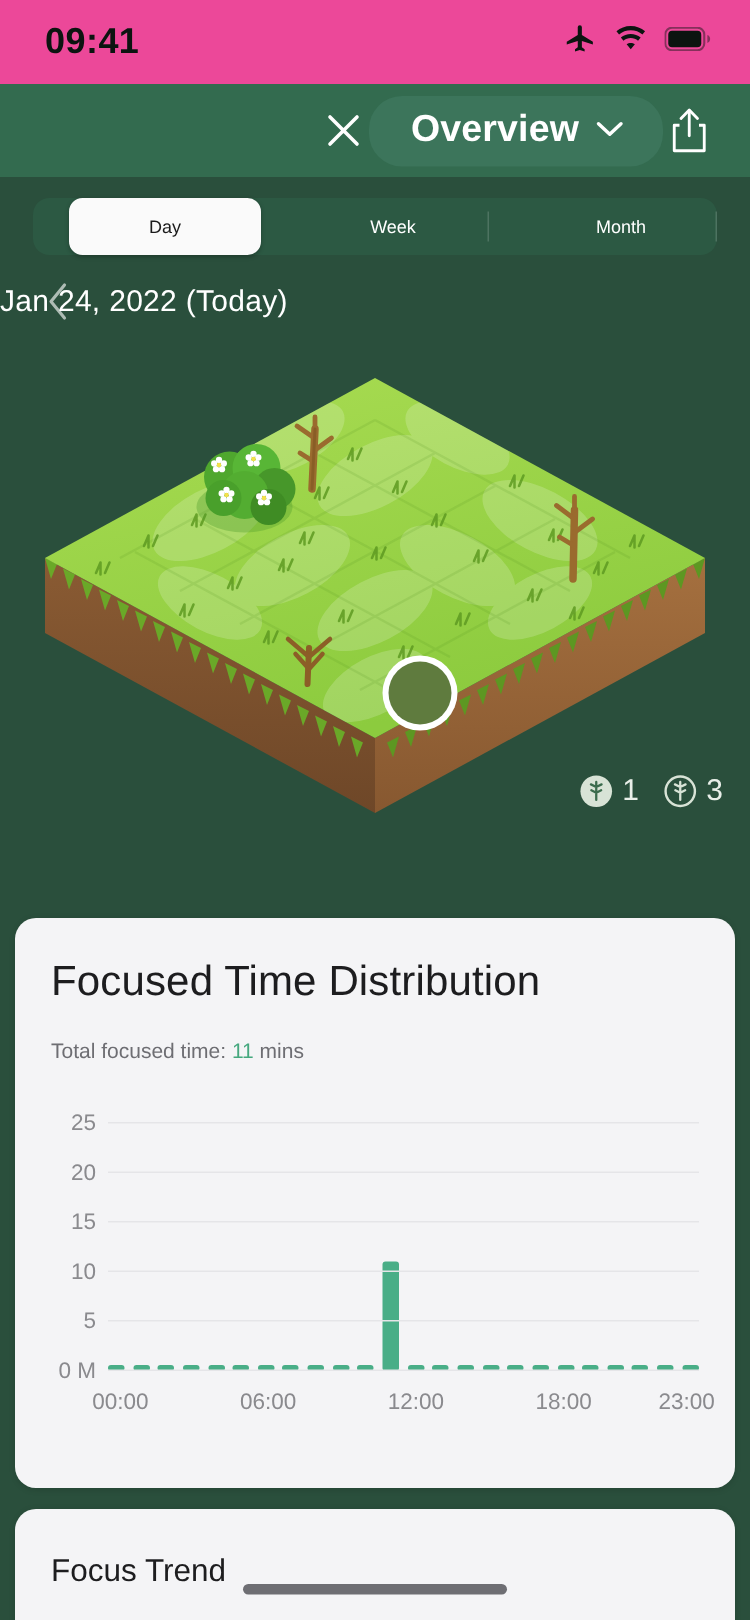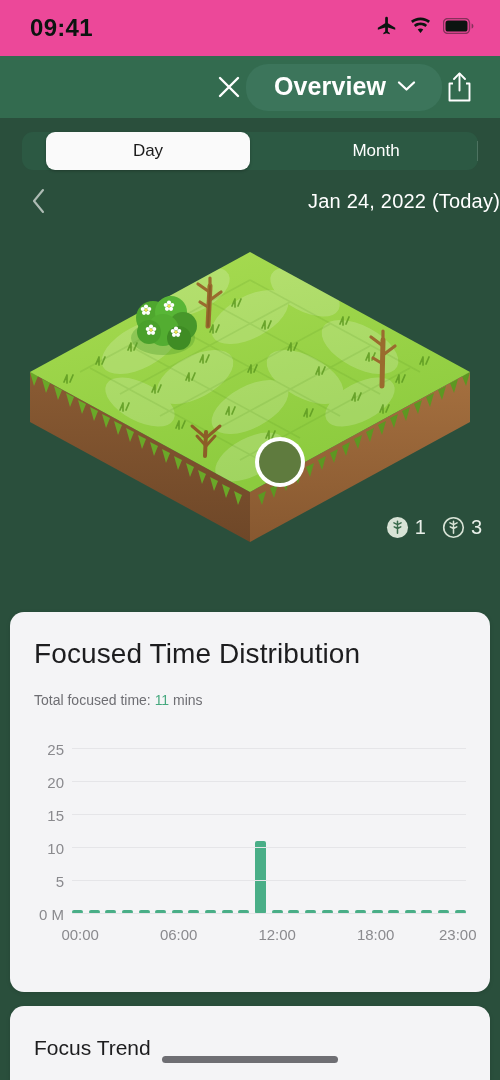--- a/index.html
+++ b/index.html
@@ -38,40 +38,40 @@
   .share-btn { width:34px; height:36px; display:flex; align-items:center; justify-content:center; }
 
   
   .tabs-wrap { padding:14px 22px 0 22px; }
   .tabs {
     display:flex; background:#2C5943; border-radius:11px;
     height:38px; align-items:center; position:relative;
   }
   .tab {
     flex:1; height:38px; display:flex; align-items:center; justify-content:center;
-    font-size:17px; color:#FFFFFF; position:relative;margin-left:24px;
+    font-size:12px; color:#FFFFFF; position:relative;margin-left:24px;
   }
   .tab.active {
     background:#FAFAFA; color:#1B1B1B; border-radius:9px;
     font-weight:500;
     box-shadow:0 1px 3px rgba(0,0,0,.25);
   }
   .tab-sep {
     position:absolute; right:0; top:9px; width:1px; height:20px;
     background:rgba(255,255,255,.16);
   }
 
   
   .daterow {
     height:62px; display:flex; align-items:center;
     padding:0 22px; position:relative;
   }
   .date-prev { width:34px; height:34px; display:flex; align-items:center; justify-content:center; }
   .date-label {
-    position:absolute; left:0; right:0; text-align:right;
+    position:absolute; left:0; right:0; text-align:left;
     font-size:20px; color:#FFFFFF; letter-spacing:.2px;
     pointer-events:none;
   }
 
   
   .garden { position:relative; height:315px; width:100%; }
   .garden svg { display:block; }
   .counters {
     position:absolute; right:18px; bottom:8px;
     display:flex; align-items:center; gap:16px;
@@ -173,20 +173,24 @@
       <path d="M13.5 19.5 V2.8" stroke="#FFFFFF" stroke-width="1.9" fill="none" stroke-linecap="round"></path>
       <path d="M8 8 L13.5 2.4 L19 8" stroke="#FFFFFF" stroke-width="1.9" fill="none" stroke-linecap="round" stroke-linejoin="round"></path>
     </svg>
   </div>
 </div>
 
 <div class="tabs-wrap">
   <div class="tabs">
     <div class="tab active">
       <span>Day</span>
+    </div>
+    <div class="tab">
+      <span>Week</span>
+      <span class="tab-sep"></span>
     </div>
     <div class="tab">
       <span>Month</span>
       <span class="tab-sep"></span>
     </div>
   </div>
 </div>
 
 <div class="daterow">
   <div class="date-prev">

